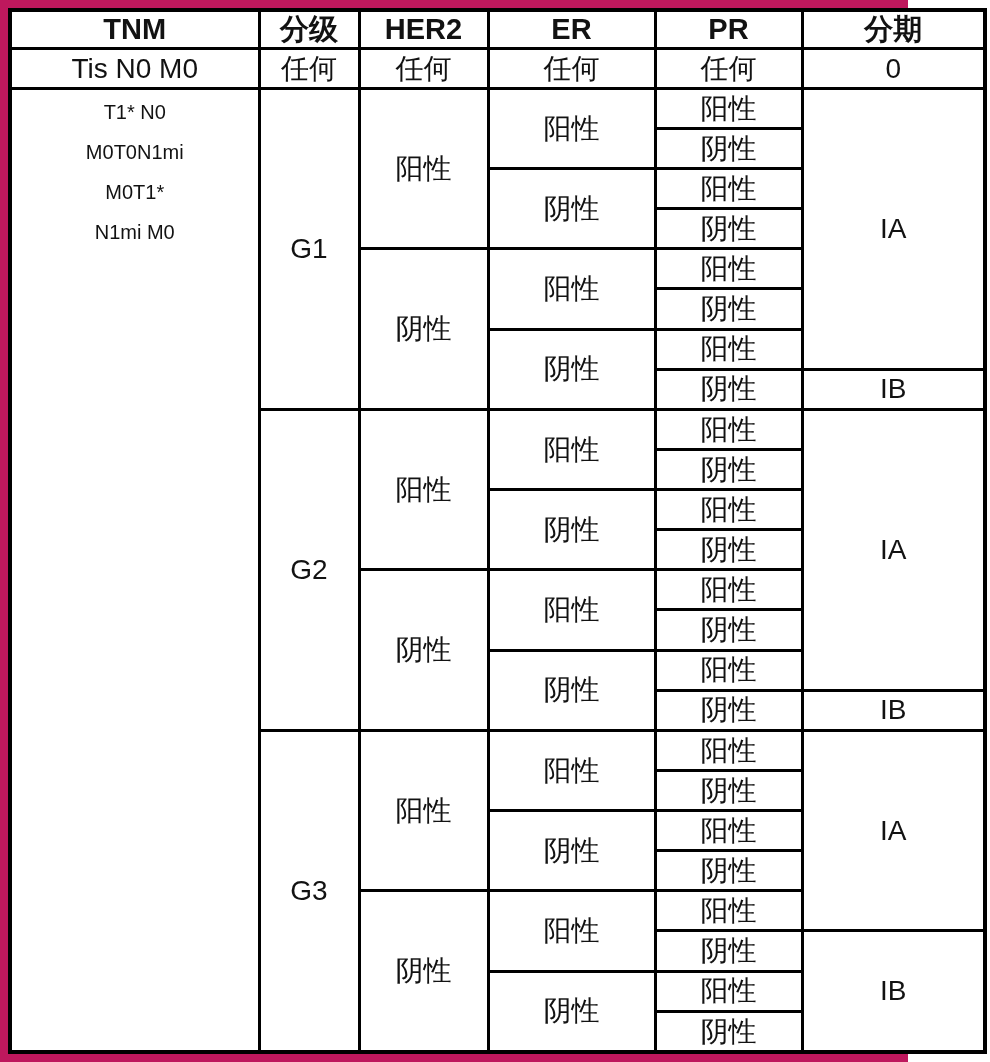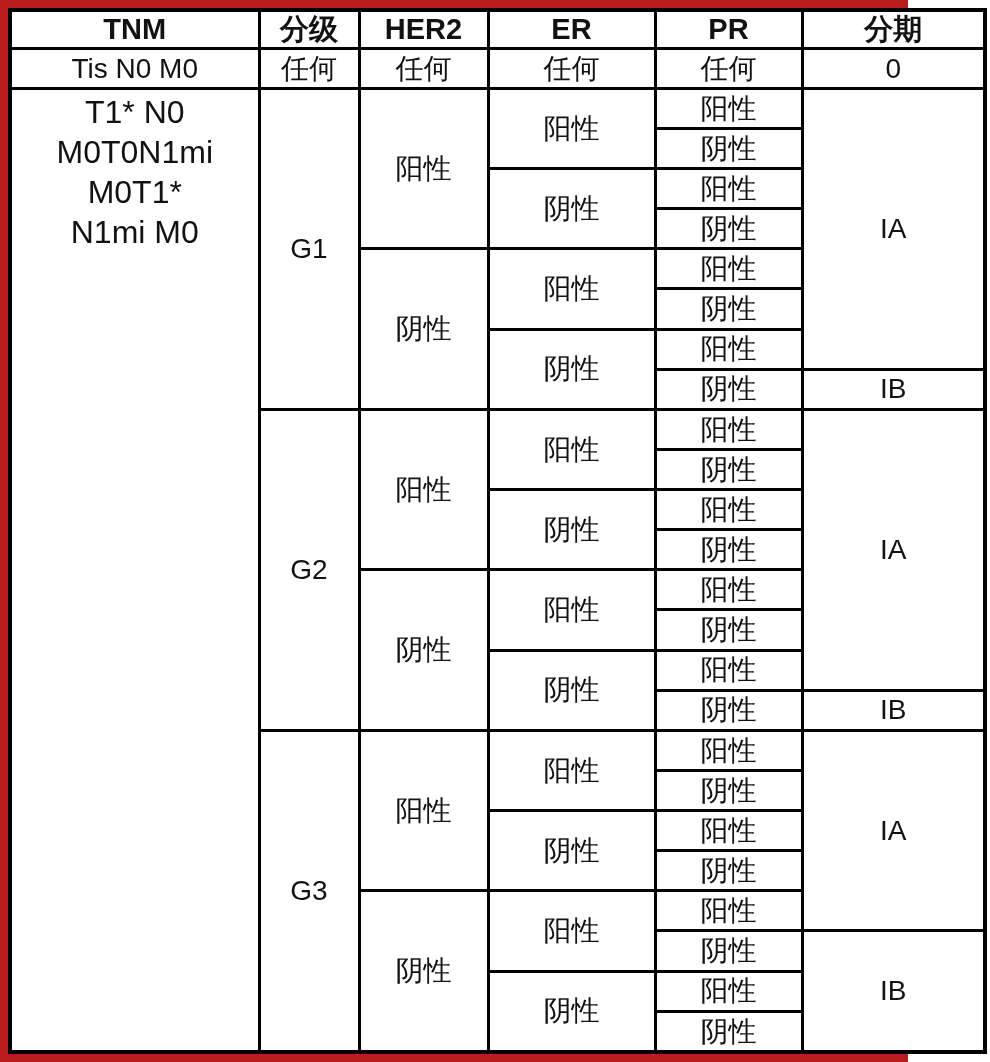--- a/index.html
+++ b/index.html
@@ -1,20 +1,20 @@
 <!DOCTYPE html>
 <html><head>
 <meta charset="utf-8">
 <style>
   html, body { margin: 0; padding: 0; background: #ffffff; }
   .page {
     position: relative;
     width: 908px;
     height: 1062px;
-    background: #b91c1c;
+    background: #be185d;
     font-family: "Liberation Sans", "DejaVu Sans", sans-serif;
     color: #121212;
   }
   table.staging {
     position: absolute;
     left: 8px;
     top: 8px;
     width: 975px;
     height: 1046px;
     border-collapse: collapse;
@@ -32,21 +32,21 @@
     background: #ffffff;
   }
   thead tr { height: 37px; }
   th { font-size: 29px; font-weight: 700; }
   tr.tis-row { height: 40px; }
   td.tnm-top {
     vertical-align: top;
     padding-top: 2px;
   }
   .tnm-line {
-    font-size: 32px;
+    font-size: 20px;
     line-height: 40px;
     white-space: nowrap;
   }
   col.c0 { width: 249px; }
   col.c1 { width: 100px; }
   col.c2 { width: 129px; }
   col.c3 { width: 167px; }
   col.c4 { width: 147px; }
   col.c5 { width: 183px; }
 </style>

